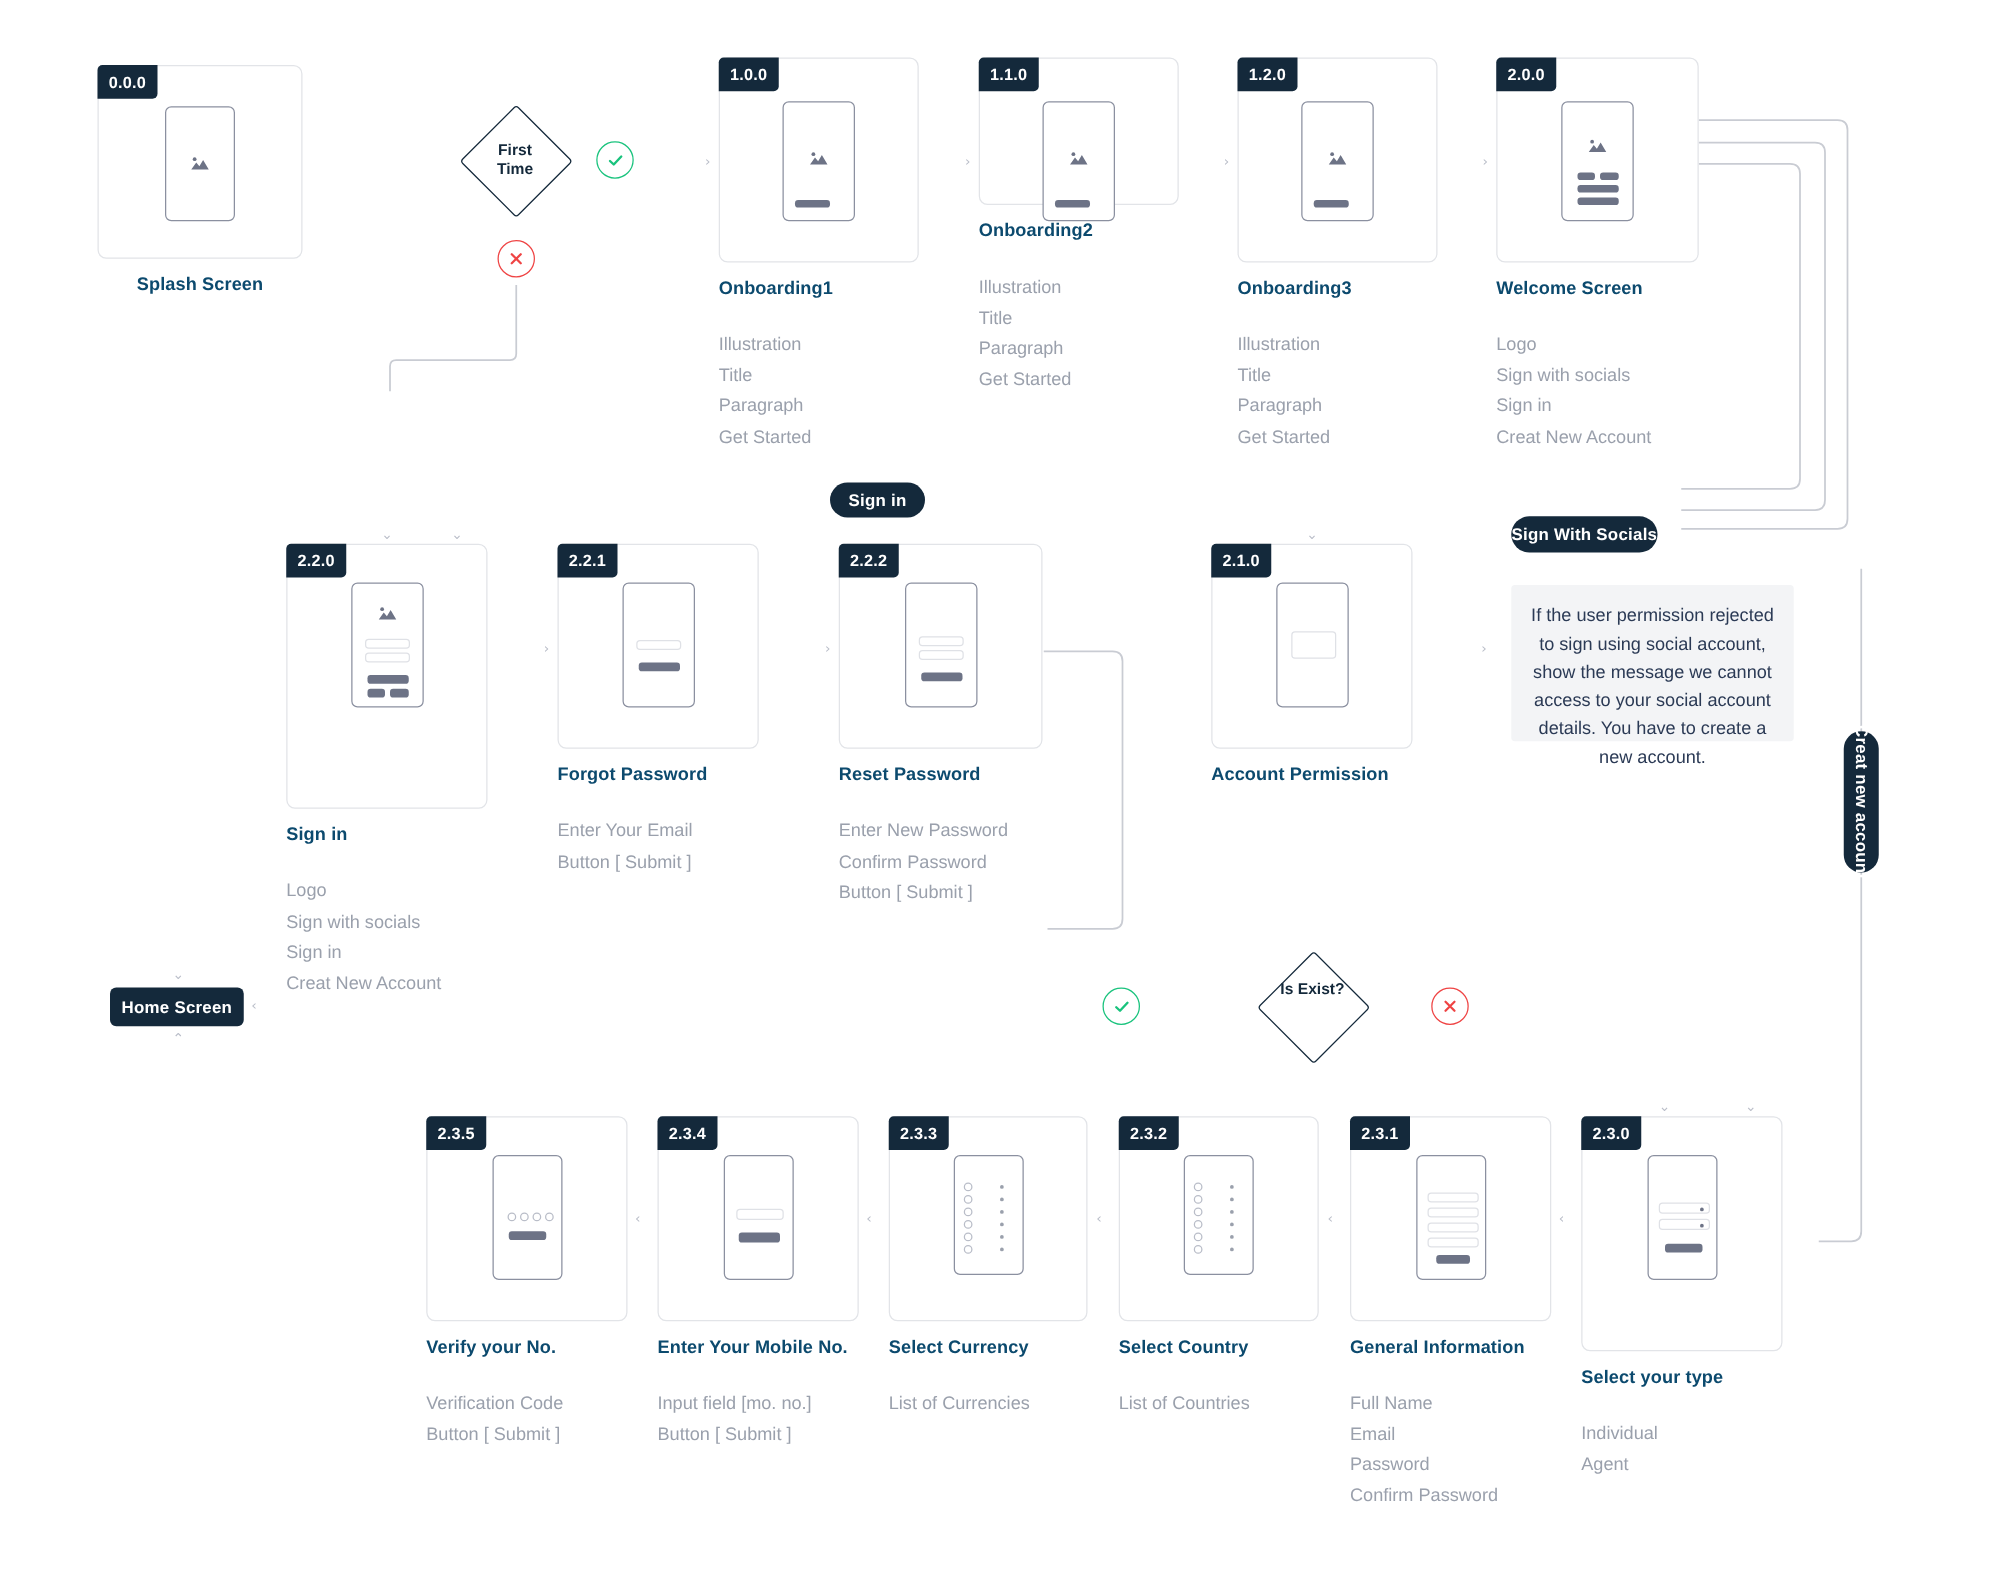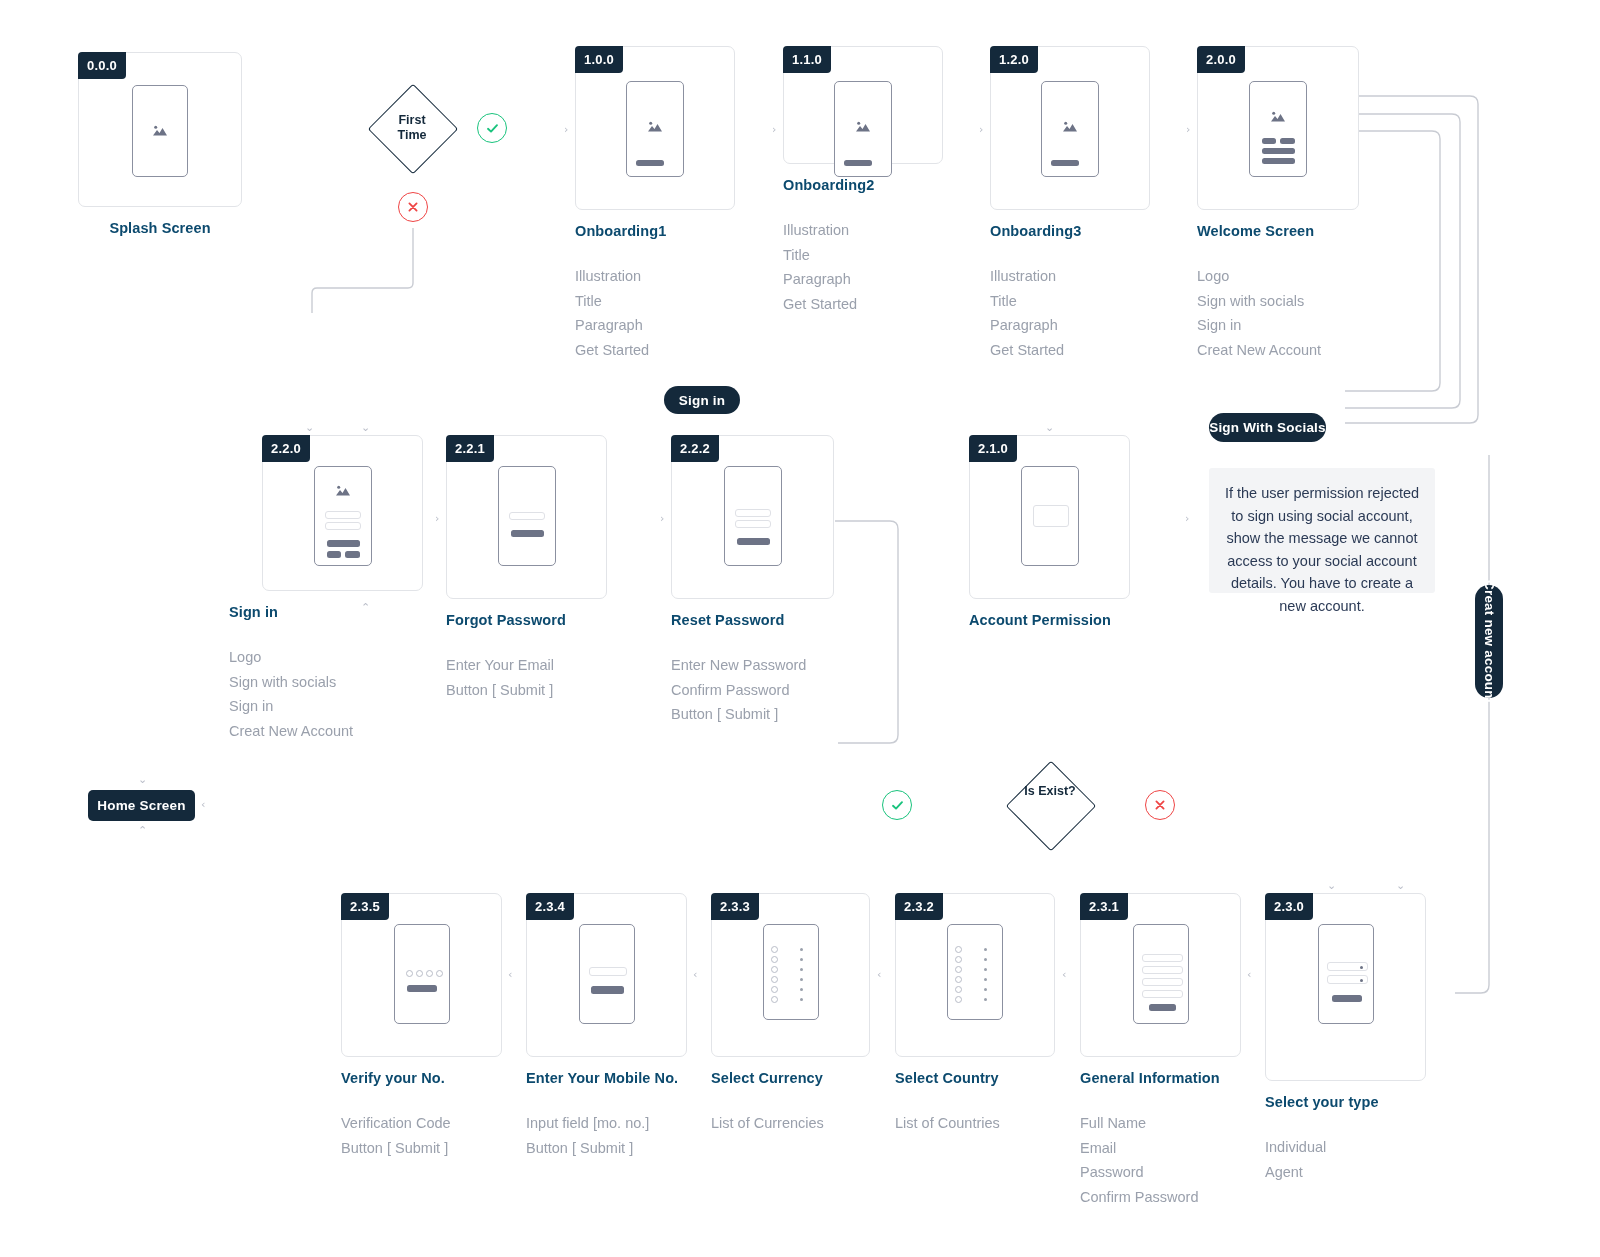--- a/index.html
+++ b/index.html
@@ -280,21 +280,21 @@
       <div>Creat New Account</div>
     </div>
   </div>
 
   <div class="pill" style="left:664px;top:386px;width:76px;height:28px;">Sign in</div>
 
   <div class="node" style="left:229px;top:435px;">
     <span class="chev" style="left:76px;top:-13px;">⌄</span>
     <span class="chev" style="left:132px;top:-13px;">⌄</span>
     <span class="chev" style="left:132px;top:167px;">⌃</span>
-    <div class="card" style="width:161px;height:156px;margin-left:33px;">
+    <div class="card" style="width:161px;height:212px;">
       <div class="badge">2.2.0</div>
       <div class="phone" style="top:30px;width:58px;height:100px;">
         <svg class="imgicon" style="top:17px;width:17px;height:14px;" viewBox="0 0 17 14">
           <path d="M1.5 11.5 L5.5 6 L8 9 L11 4 L15.5 11.5 Z" fill="#6d7386"></path>
           <circle cx="4.2" cy="3.3" r="1.5" fill="#6d7386"></circle>
         </svg>
         <div class="w bar-light" style="left:10px;top:44px;width:36px;height:8px;"></div>
         <div class="w bar-light" style="left:10px;top:55px;width:36px;height:8px;"></div>
         <div class="w bar-dark" style="left:12px;top:73px;width:33px;height:7px;"></div>
         <div class="w bar-dark" style="left:12px;top:84px;width:14px;height:7px;"></div>

